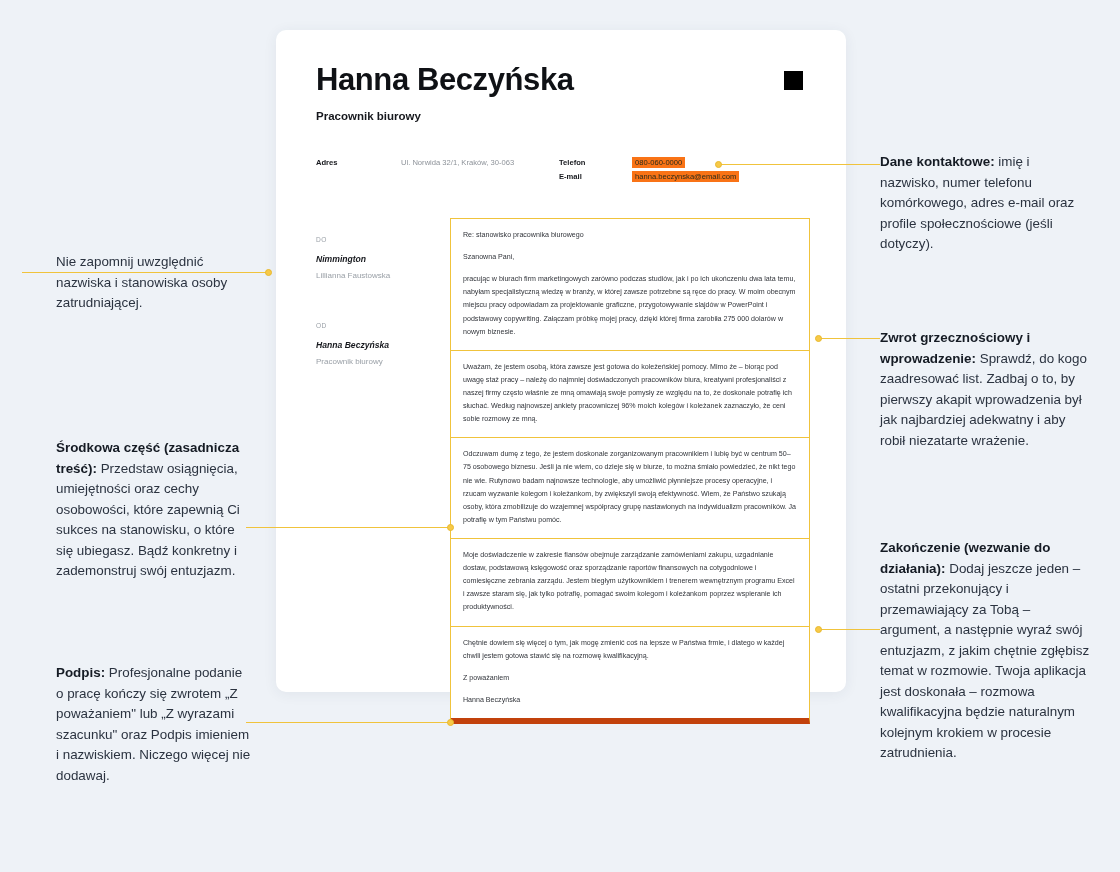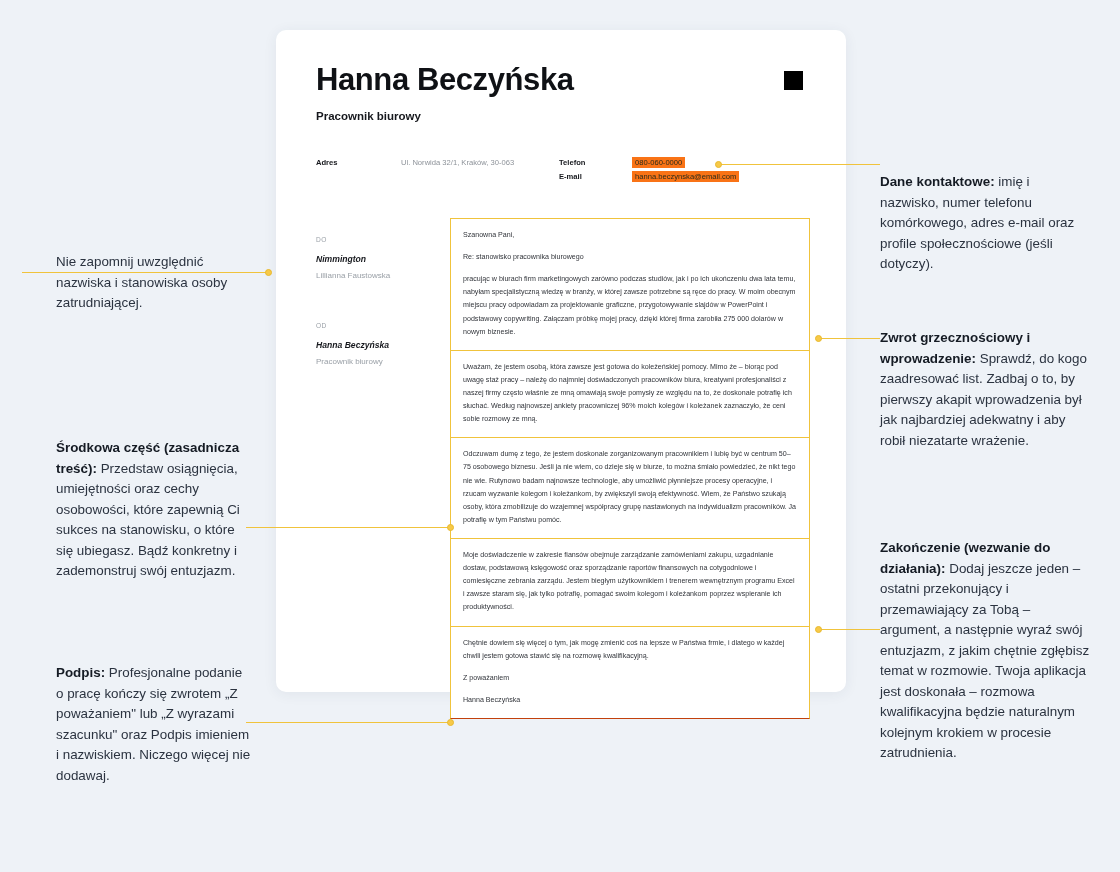--- a/index.html
+++ b/index.html
@@ -46,21 +46,21 @@
   .side-sub { color: #9aa0a7; font-size: 8px; margin-top: 7px; }
 
   
   .letter { position: absolute; left: 174px; top: 188px; width: 360px; }
   .pbox {
     border: 1px solid #f0c33c;
     border-bottom: none;
     padding: 10px 12px 11px 12px;
     background: #fff;
   }
-  .pbox:last-child { border-bottom: 1px solid #c2410c; }
+  .pbox:last-child { border-bottom: 6px solid #c2410c; }
   .pbox p {
     font-size: 7.1px; line-height: 1.85; color: #31343a; text-align: left;
   }
   .pbox p + p { margin-top: 9px; }
 
   
   .ann { position: absolute; font-size: 13.4px; line-height: 1.53; color: #2b3340; }
   .ann b { font-weight: bold; color: #151b24; }
   .ann.left  { width: 196px; left: 56px; }
   .ann.right { width: 210px; left: 880px; }
@@ -101,22 +101,22 @@
     </div>
 
     <div class="side" style="top:292px;">
       <div class="side-kicker">OD</div>
       <div class="side-strong">Hanna Beczyńska</div>
       <div class="side-sub">Pracownik biurowy</div>
     </div>
 
     <div class="letter" id="letter-body">
         <div class="pbox">
+          <p>Re: stanowisko pracownika biurowego</p>
           <p>Szanowna Pani,</p>
-          <p>Re: stanowisko pracownika biurowego</p>
           <p>pracując w biurach firm marketingowych zarówno podczas studiów, jak i po ich ukończeniu dwa lata temu, nabyłam specjalistyczną wiedzę w branży, w której zawsze potrzebne są ręce do pracy. W moim obecnym miejscu pracy odpowiadam za projektowanie graficzne, przygotowywanie slajdów w PowerPoint i podstawowy copywriting. Załączam próbkę mojej pracy, dzięki której firma zarobiła 275 000 dolarów w nowym biznesie.</p>
         </div>
         <div class="pbox">
           <p>Uważam, że jestem osobą, która zawsze jest gotowa do koleżeńskiej pomocy. Mimo że – biorąc pod uwagę staż pracy – należę do najmniej doświadczonych pracowników biura, kreatywni profesjonaliści z naszej firmy często właśnie ze mną omawiają swoje pomysły ze względu na to, że doskonale potrafię ich słuchać. Według najnowszej ankiety pracowniczej 96% moich kolegów i koleżanek zaznaczyło, że ceni sobie rozmowy ze mną.</p>
         </div>
         <div class="pbox">
           <p>Odczuwam dumę z tego, że jestem doskonale zorganizowanym pracownikiem i lubię być w centrum 50–75 osobowego biznesu. Jeśli ja nie wiem, co dzieje się w biurze, to można śmiało powiedzieć, że nikt tego nie wie. Rutynowo badam najnowsze technologie, aby umożliwić płynniejsze procesy operacyjne, i rzucam wyzwanie kolegom i koleżankom, by zwiększyli swoją efektywność. Wiem, że Państwo szukają osoby, która zmobilizuje do wzajemnej współpracy grupę nastawionych na indywidualizm pracowników. Ja potrafię w tym Państwu pomóc.</p>
         </div>
         <div class="pbox">
           <p>Moje doświadczenie w zakresie fiansów obejmuje zarządzanie zamówieniami zakupu, uzgadnianie dostaw, podstawową księgowość oraz sporządzanie raportów finansowych na cotygodniowe i comiesięczne zebrania zarządu. Jestem biegłym użytkownikiem i trenerem wewnętrznym programu Excel i zawsze staram się, jak tylko potrafię, pomagać swoim kolegom i koleżankom poprzez wspieranie ich produktywności.</p>
@@ -126,21 +126,21 @@
           <p>Z poważaniem</p>
           <p>Hanna Beczyńska</p>
         </div>
       </div>
   </div>
 
   <div id="annotation-layer">
       <div class="ann left" style="top: 252px;"><span>Nie zapomnij uwzględnić nazwiska i stanowiska osoby zatrudniającej.</span></div>
       <div class="ann left" style="top: 438px;"><b>Środkowa część (zasadnicza treść):</b><span> Przedstaw osiągnięcia, umiejętności oraz cechy osobowości, które zapewnią Ci sukces na stanowisku, o które się ubiegasz. Bądź konkretny i zademonstruj swój entuzjazm.</span></div>
       <div class="ann left" style="top: 663px;"><b>Podpis:</b><span> Profesjonalne podanie o pracę kończy się zwrotem „Z poważaniem" lub „Z wyrazami szacunku" oraz Podpis imieniem i nazwiskiem. Niczego więcej nie dodawaj.</span></div>
-      <div class="ann right" style="top: 152px; margin-top: 20px;"><b>Dane kontaktowe:</b><span> imię i nazwisko, numer telefonu komórkowego, adres e-mail oraz profile społecznościowe (jeśli dotyczy).</span></div>
+      <div class="ann right" style="top: 152px;"><b>Dane kontaktowe:</b><span> imię i nazwisko, numer telefonu komórkowego, adres e-mail oraz profile społecznościowe (jeśli dotyczy).</span></div>
       <div class="ann right" style="top: 328px;"><b>Zwrot grzecznościowy i wprowadzenie:</b><span> Sprawdź, do kogo zaadresować list. Zadbaj o to, by pierwszy akapit wprowadzenia był jak najbardziej adekwatny i aby robił niezatarte wrażenie.</span></div>
       <div class="ann right" style="top: 538px;"><b>Zakończenie (wezwanie do działania):</b><span> Dodaj jeszcze jeden – ostatni przekonujący i przemawiający za Tobą – argument, a następnie wyraź swój entuzjazm, z jakim chętnie zgłębisz temat w rozmowie. Twoja aplikacja jest doskonała – rozmowa kwalifikacyjna będzie naturalnym kolejnym krokiem w procesie zatrudnienia.</span></div>
       <div class="conn" style="left: 22px; top: 272px; width: 246px;"></div>
       <div class="dot" style="left: 264.5px; top: 268.5px;"></div>
       <div class="conn" style="left: 246px; top: 527px; width: 204px;"></div>
       <div class="dot" style="left: 446.5px; top: 523.5px;"></div>
       <div class="conn" style="left: 246px; top: 722px; width: 204px;"></div>
       <div class="dot" style="left: 446.5px; top: 718.5px;"></div>
       <div class="conn" style="left: 718px; top: 164px; width: 162px;"></div>
       <div class="dot" style="left: 714.5px; top: 160.5px;"></div>

